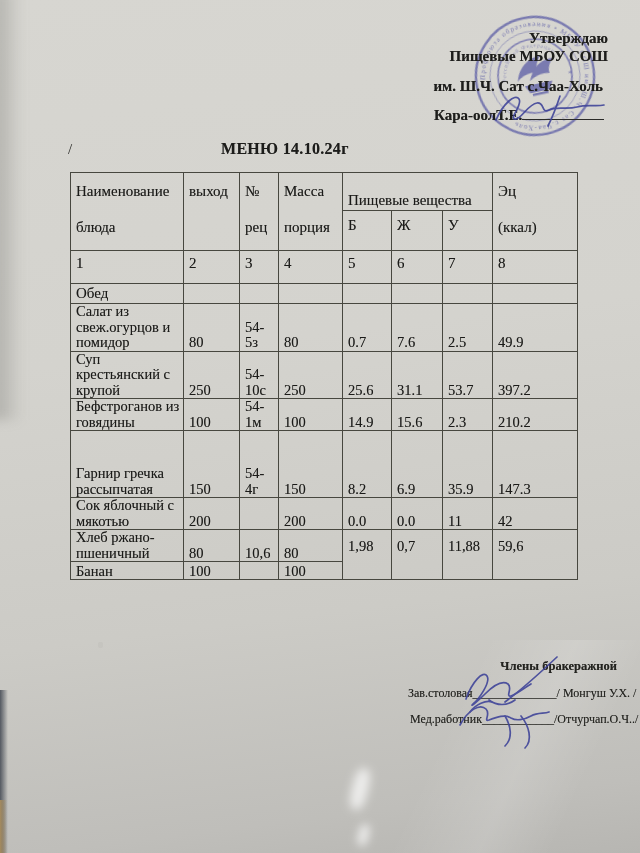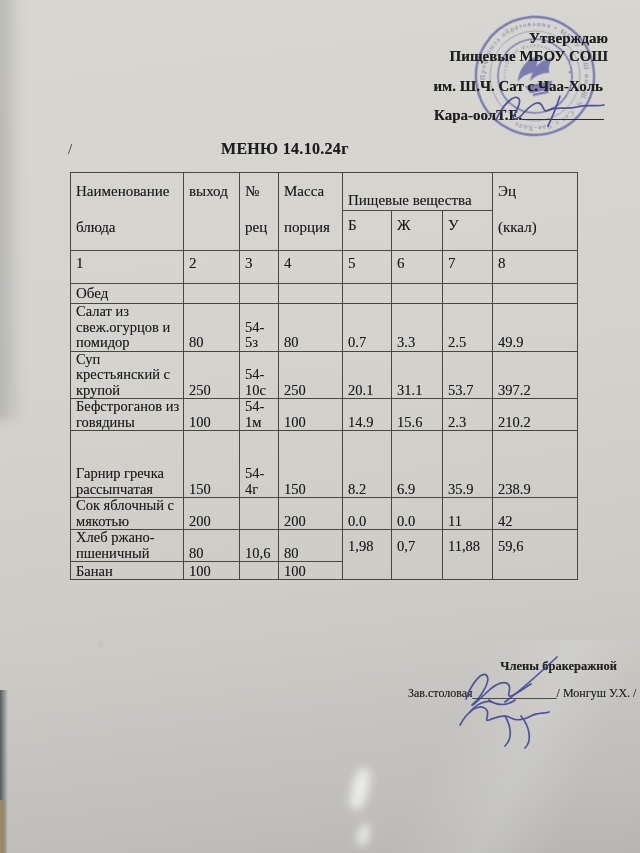--- a/index.html
+++ b/index.html
@@ -161,31 +161,31 @@
           <td></td>
       <td></td>
     </tr>
     <tr class="r0">
       <td class="c">Салат из свеж.огурцов и помидор</td>
       <td class="c">80</td>
       <td class="c rec">54-
 5з</td>
       <td class="c">80</td>
       <td class="c">0.7</td>
-      <td class="c">3.3</td>
+      <td class="c">7.6</td>
       <td class="c">2.5</td>
       <td class="c">49.9</td>
     </tr>
     <tr class="r1">
       <td class="c">Суп крестьянский с крупой</td>
       <td class="c">250</td>
       <td class="c rec">54-
 10с</td>
       <td class="c">250</td>
-      <td class="c">20.1</td>
+      <td class="c">25.6</td>
       <td class="c">31.1</td>
       <td class="c">53.7</td>
       <td class="c">397.2</td>
     </tr>
     <tr class="r2">
       <td class="c">Бефстроганов из говядины</td>
       <td class="c">100</td>
       <td class="c rec">54-
 1м</td>
       <td class="c">100</td>
@@ -196,21 +196,21 @@
     </tr>
     <tr class="r3">
       <td class="c">Гарнир гречка рассыпчатая</td>
       <td class="c">150</td>
       <td class="c rec">54-
 4г</td>
       <td class="c">150</td>
       <td class="c">8.2</td>
       <td class="c">6.9</td>
       <td class="c">35.9</td>
-      <td class="c">238.9</td>
+      <td class="c">147.3</td>
     </tr>
     <tr class="r4">
       <td class="c">Сок яблочный с мякотью</td>
       <td class="c">200</td>
       <td class="c rec"></td>
       <td class="c">200</td>
       <td class="c">0.0</td>
       <td class="c">0.0</td>
       <td class="c">11</td>
       <td class="c">42</td>
@@ -230,20 +230,23 @@
       <td class="c">100</td>
       <td class="c rec"></td>
       <td class="c">100</td>
     </tr>
   </tbody>
     </table>
 
   <div class="committee">Члены бракеражной</div>
   <div class="sig-row f0">
     <span>Зав.столовая</span><span>______________</span><span>/ Монгуш У.Х. /</span>
+  </div>
+  <div class="sig-row f1">
+    <span>Мед.работник</span><span>____________</span><span>/Отчурчап.О.Ч../</span>
   </div>
 
   <svg class="handwriting" viewBox="0 0 640 853">
     <g fill="none" stroke="#3d4298" stroke-width="1.7" stroke-linecap="round" opacity=".88">
       <path d="M496,120 C503,104 515,93 519,99 C523,105 509,118 515,119 C521,120 528,104 537,103 C545,102 541,114 549,110 C557,106 566,110 577,107 C588,104 596,107 604,105"></path>
       <path d="M560,96 C556,108 552,118 548,126"></path>
       <path d="M466,699 C472,682 483,670 487,676 C491,682 479,699 473,704 C469,708 477,702 485,694 C493,686 502,680 508,684 C513,688 505,697 511,696 C517,694 524,688 531,684"></path>
       <path d="M505,702 C521,690 541,672 557,657"></path>
       <path d="M489,700 C497,706 507,706 515,700"></path>
       <path d="M460,725 C468,710 480,703 486,709 C491,714 483,722 489,720 C497,717 505,714 511,718 C516,721 524,720 531,716 C538,712 544,714 549,712"></path>

